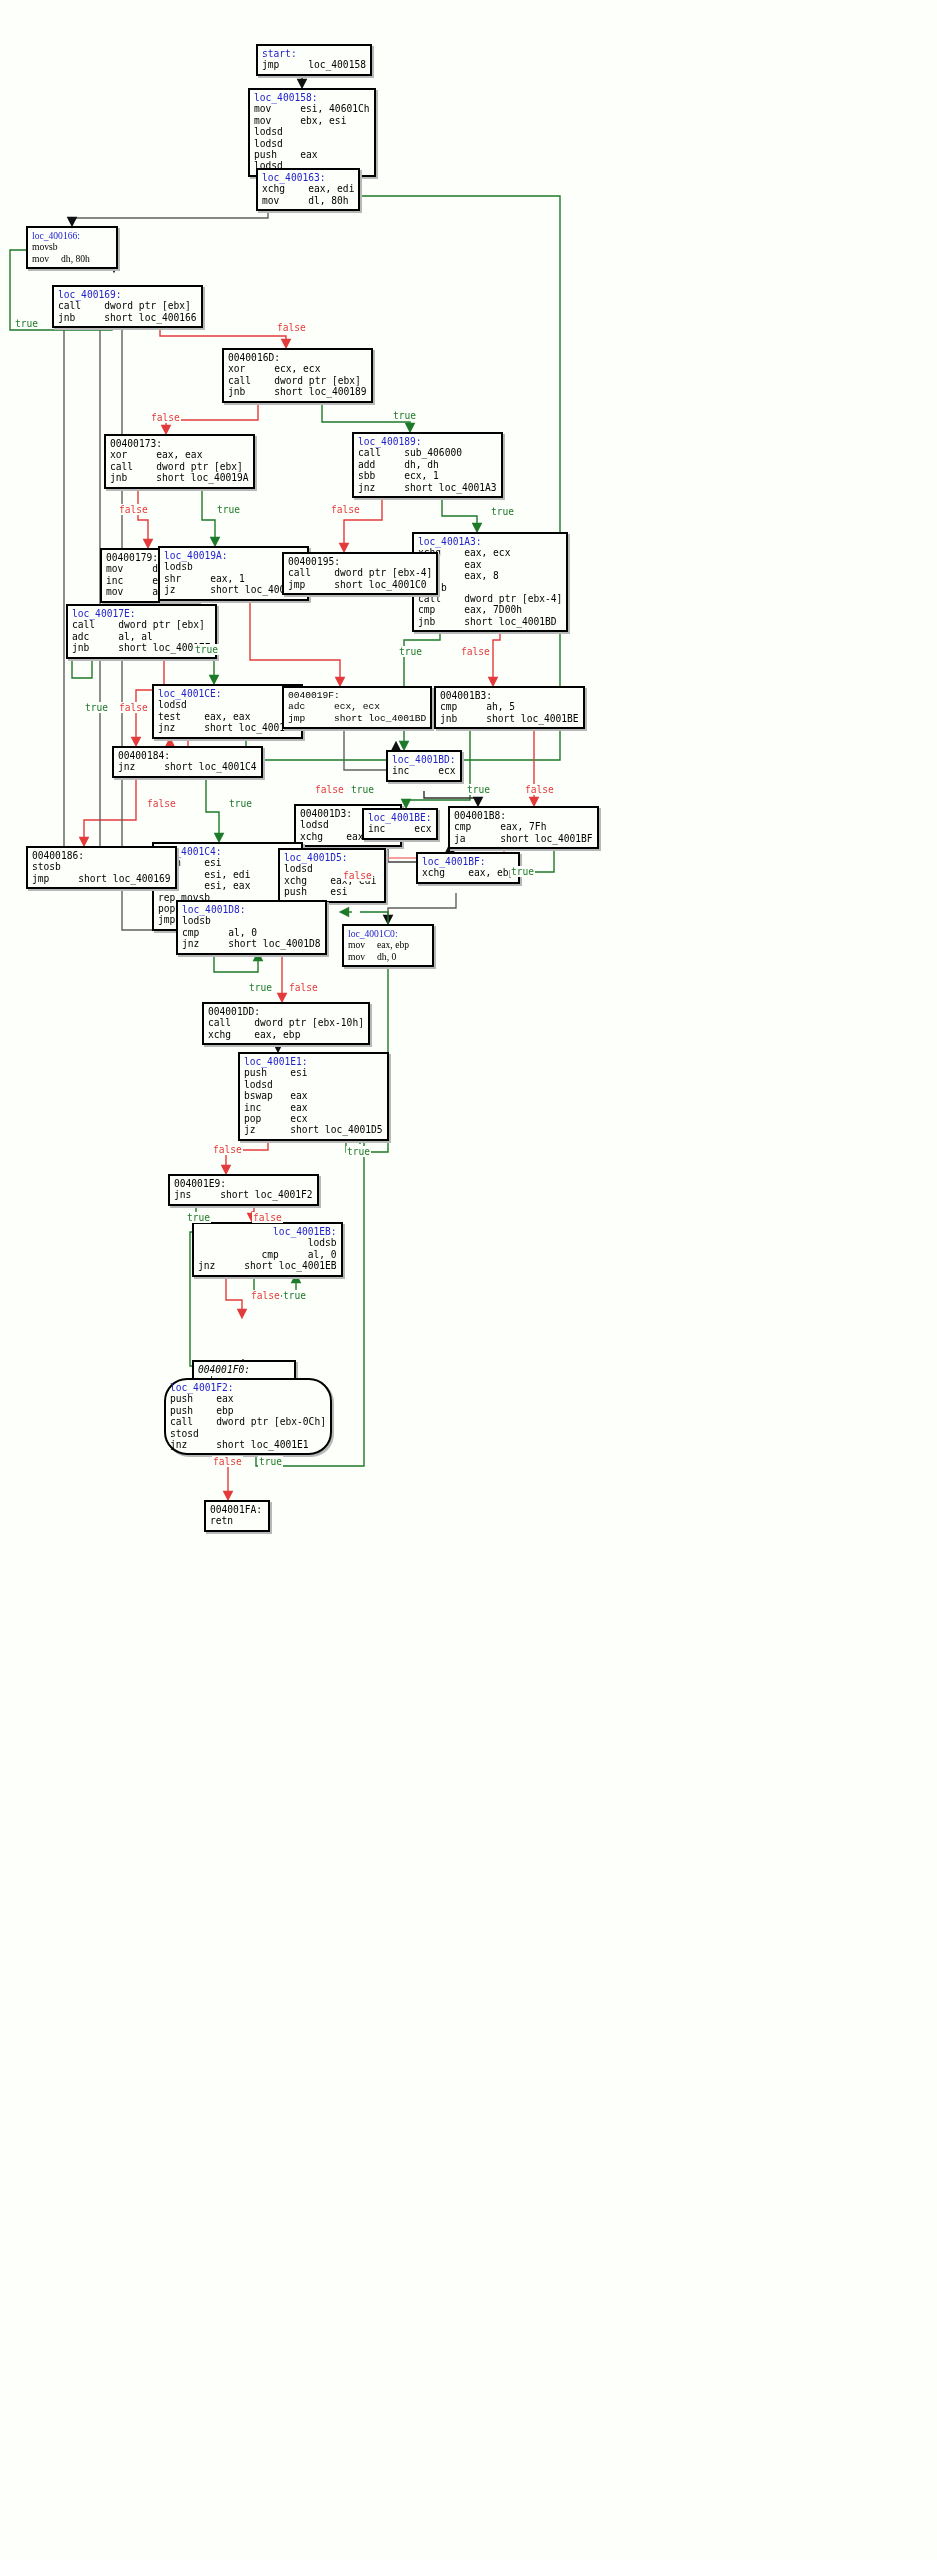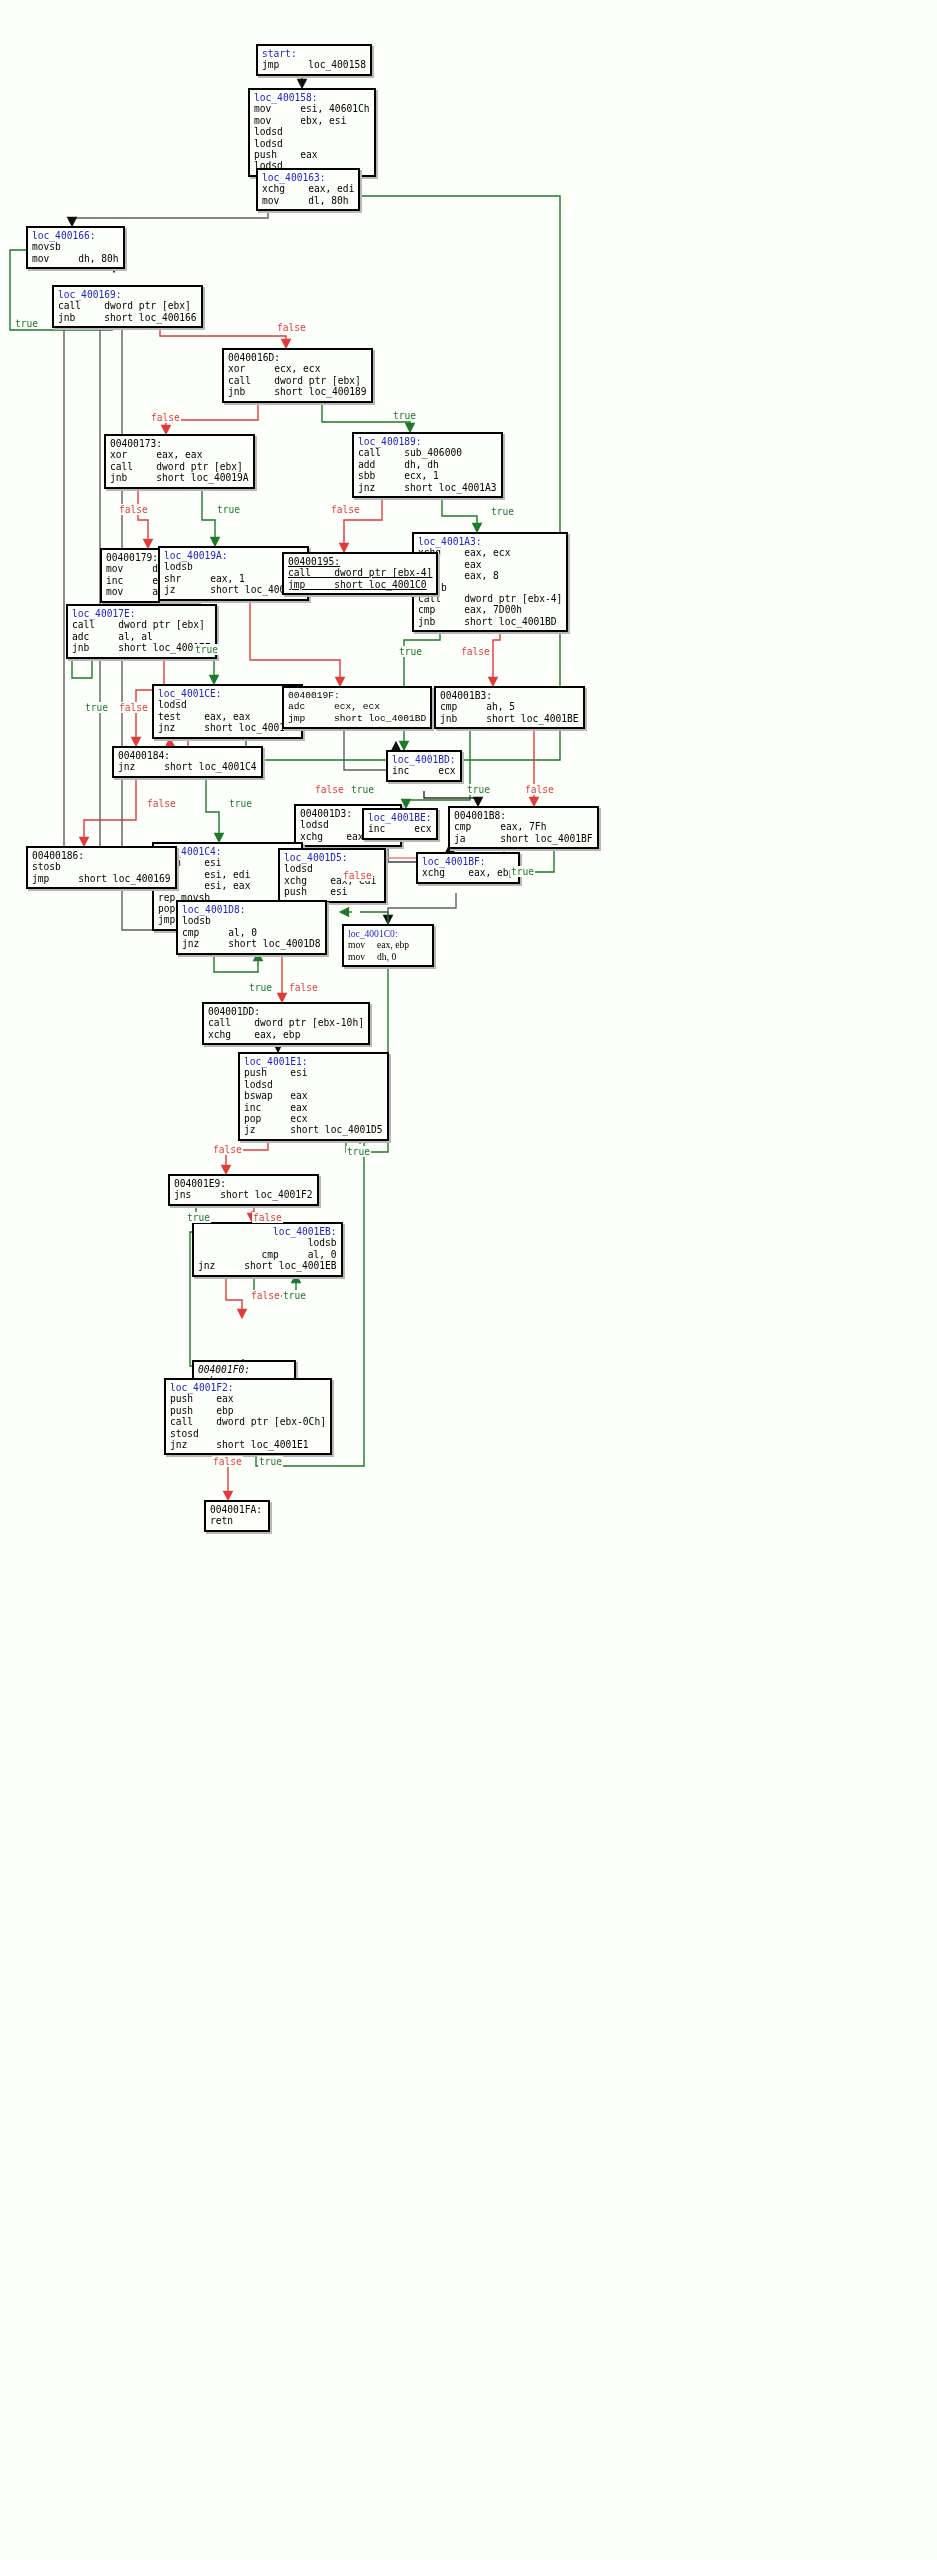--- a/index.html
+++ b/index.html
@@ -191,50 +191,50 @@
       <path d="M360,1144 L360,1136" stroke="#1d7a29" marker-end="url(#ah-g)"></path>
 
       <path d="M228,1446 L228,1496" stroke="#e33b3b" marker-end="url(#ah-r)"></path>
     </g>
   </svg>
 
   <div id="nodes">
       <div class="node" style="left: 256px; top: 44px; min-width: 92px;"><span class="lbl">start:</span><span class="ins">jmp     loc_400158</span></div>
       <div class="node" style="left: 248px; top: 88px; min-width: 100px;"><span class="lbl">loc_400158:</span><span class="ins">mov     esi, 40601Ch</span><span class="ins">mov     ebx, esi</span><span class="ins">lodsd</span><span class="ins">lodsd</span><span class="ins">push    eax</span><span class="ins">lodsd</span></div>
       <div class="node" style="left: 256px; top: 168px; min-width: 92px;"><span class="lbl">loc_400163:</span><span class="ins">xchg    eax, edi</span><span class="ins">mov     dl, 80h</span></div>
-      <div class="node" style="left: 26px; top: 226px; min-width: 92px;"><span class="lbl">loc_400166:</span><span class="ins">movsb</span><span class="ins">mov     dh, 80h</span></div>
+      <div class="node" style="left: 26px; top: 226px; min-width: 92px; font-family: Liberation Serif, serif;"><span class="lbl">loc_400166:</span><span class="ins">movsb</span><span class="ins">mov     dh, 80h</span></div>
       <div class="node" style="left: 52px; top: 285px; min-width: 124px;"><span class="lbl">loc_400169:</span><span class="ins">call    dword ptr [ebx]</span><span class="ins">jnb     short loc_400166</span></div>
       <div class="node" style="left: 222px; top: 348px; min-width: 126px;"><span class="lblk">0040016D:</span><span class="ins">xor     ecx, ecx</span><span class="ins">call    dword ptr [ebx]</span><span class="ins">jnb     short loc_400189</span></div>
       <div class="node" style="left: 104px; top: 434px; min-width: 126px;"><span class="lblk">00400173:</span><span class="ins">xor     eax, eax</span><span class="ins">call    dword ptr [ebx]</span><span class="ins">jnb     short loc_40019A</span></div>
       <div class="node" style="left: 352px; top: 432px; min-width: 116px;"><span class="lbl">loc_400189:</span><span class="ins">call    sub_406000</span><span class="ins">add     dh, dh</span><span class="ins">sbb     ecx, 1</span><span class="ins">jnz     short loc_4001A3</span></div>
       <div class="node" style="left: 100px; top: 548px; min-width: 96px;"><span class="lblk">00400179:</span><span class="ins">mov     dh, 80h</span><span class="ins">inc     ecx</span><span class="ins">mov     al, 10h</span></div>
       <div class="node" style="left: 158px; top: 546px; min-width: 114px;"><span class="lbl">loc_40019A:</span><span class="ins">lodsb</span><span class="ins">shr     eax, 1</span><span class="ins">jz      short loc_4001CE</span></div>
       <div class="node" style="left: 412px; top: 532px; min-width: 130px;"><span class="lbl">loc_4001A3:</span><span class="ins">xchg    eax, ecx</span><span class="ins">dec     eax</span><span class="ins">shl     eax, 8</span><span class="ins">lodsb</span><span class="ins">call    dword ptr [ebx-4]</span><span class="ins">cmp     eax, 7D00h</span><span class="ins">jnb     short loc_4001BD</span></div>
-      <div class="node" style="left: 282px; top: 552px; min-width: 126px; text-decoration: underline;"><span class="lblk">00400195:</span><span class="ins">call    dword ptr [ebx-4]</span><span class="ins">jmp     short loc_4001C0</span></div>
+      <div class="node" style="left: 282px; top: 552px; min-width: 126px;"><span class="lblk">00400195:</span><span class="ins">call    dword ptr [ebx-4]</span><span class="ins">jmp     short loc_4001C0</span></div>
       <div class="node" style="left: 66px; top: 604px; min-width: 124px;"><span class="lbl">loc_40017E:</span><span class="ins">call    dword ptr [ebx]</span><span class="ins">adc     al, al</span><span class="ins">jnb     short loc_40017E</span></div>
       <div class="node" style="left: 152px; top: 684px; min-width: 122px;"><span class="lbl">loc_4001CE:</span><span class="ins">lodsd</span><span class="ins">test    eax, eax</span><span class="ins">jnz     short loc_400163</span></div>
       <div class="node" style="left: 282px; top: 686px; min-width: 126px; font-family: Liberation Mono, monospace;"><span class="lblk">0040019F:</span><span class="ins">adc     ecx, ecx</span><span class="ins">jmp     short loc_4001BD</span></div>
       <div class="node" style="left: 434px; top: 686px; min-width: 118px;"><span class="lblk">004001B3:</span><span class="ins">cmp     ah, 5</span><span class="ins">jnb     short loc_4001BE</span></div>
       <div class="node" style="left: 112px; top: 746px; min-width: 116px;"><span class="lblk">00400184:</span><span class="ins">jnz     short loc_4001C4</span></div>
       <div class="node" style="left: 386px; top: 750px; min-width: 76px;"><span class="lbl">loc_4001BD:</span><span class="ins">inc     ecx</span></div>
       <div class="node" style="left: 278px; top: 804px; min-width: 108px; margin-left: 16px;"><span class="lblk">004001D3:</span><span class="ins">lodsd</span><span class="ins">xchg    eax, esi</span></div>
       <div class="node" style="left: 362px; top: 808px; min-width: 76px;"><span class="lbl">loc_4001BE:</span><span class="ins">inc     ecx</span></div>
       <div class="node" style="left: 448px; top: 806px; min-width: 122px;"><span class="lblk">004001B8:</span><span class="ins">cmp     eax, 7Fh</span><span class="ins">ja      short loc_4001BF</span></div>
       <div class="node" style="left: 152px; top: 842px; min-width: 134px;"><span class="lbl">loc_4001C4:</span><span class="ins">push    esi</span><span class="ins">mov     esi, edi</span><span class="ins">sub     esi, eax</span><span class="ins">rep movsb</span><span class="ins">pop     esi</span><span class="ins">jmp     short loc_400169</span></div>
       <div class="node" style="left: 278px; top: 848px; min-width: 108px;"><span class="lbl">loc_4001D5:</span><span class="ins">lodsd</span><span class="ins">xchg    eax, edi</span><span class="ins">push    esi</span></div>
       <div class="node" style="left: 26px; top: 846px; min-width: 116px;"><span class="lblk">00400186:</span><span class="ins">stosb</span><span class="ins">jmp     short loc_400169</span></div>
       <div class="node" style="left: 416px; top: 852px; min-width: 82px;"><span class="lbl">loc_4001BF:</span><span class="ins">xchg    eax, ebp</span></div>
       <div class="node" style="left: 342px; top: 924px; min-width: 92px; font-family: Liberation Serif, serif;"><span class="lbl">loc_4001C0:</span><span class="ins">mov     eax, ebp</span><span class="ins">mov     dh, 0</span></div>
       <div class="node" style="left: 176px; top: 900px; min-width: 122px;"><span class="lbl">loc_4001D8:</span><span class="ins">lodsb</span><span class="ins">cmp     al, 0</span><span class="ins">jnz     short loc_4001D8</span></div>
       <div class="node" style="left: 202px; top: 1002px; min-width: 150px;"><span class="lblk">004001DD:</span><span class="ins">call    dword ptr [ebx-10h]</span><span class="ins">xchg    eax, ebp</span></div>
       <div class="node" style="left: 238px; top: 1052px; min-width: 128px;"><span class="lbl">loc_4001E1:</span><span class="ins">push    esi</span><span class="ins">lodsd</span><span class="ins">bswap   eax</span><span class="ins">inc     eax</span><span class="ins">pop     ecx</span><span class="ins">jz      short loc_4001D5</span></div>
       <div class="node" style="left: 168px; top: 1174px; min-width: 116px;"><span class="lblk">004001E9:</span><span class="ins">jns     short loc_4001F2</span></div>
       <div class="node" style="left: 192px; top: 1222px; min-width: 122px; text-align: right;"><span class="lbl">loc_4001EB:</span><span class="ins">lodsb</span><span class="ins">cmp     al, 0</span><span class="ins">jnz     short loc_4001EB</span></div>
       <div class="node" style="left: 192px; top: 1360px; min-width: 102px; font-style: italic;"><span class="lblk">004001F0:</span><span class="ins">xchg    eax, ecx</span><span class="ins">inc     eax</span></div>
-      <div class="node" style="left: 164px; top: 1378px; min-width: 142px;"><span class="lbl">loc_4001F2:</span><span class="ins">push    eax</span><span class="ins">push    ebp</span><span class="ins">call    dword ptr [ebx-0Ch]</span><span class="ins">stosd</span><span class="ins">jnz     short loc_4001E1</span></div>
+      <div class="node" style="left: 164px; top: 1378px; min-width: 142px; border-radius: 23px;"><span class="lbl">loc_4001F2:</span><span class="ins">push    eax</span><span class="ins">push    ebp</span><span class="ins">call    dword ptr [ebx-0Ch]</span><span class="ins">stosd</span><span class="ins">jnz     short loc_4001E1</span></div>
       <div class="node" style="left: 204px; top: 1500px; min-width: 66px;"><span class="lblk">004001FA:</span><span class="ins">retn</span></div>
     </div>
   <div id="labels">
       <div class="edge-label el-true" style="left: 14px; top: 318px;">true</div>
       <div class="edge-label el-false" style="left: 276px; top: 322px;">false</div>
       <div class="edge-label el-false" style="left: 150px; top: 412px;">false</div>
       <div class="edge-label el-true" style="left: 392px; top: 410px;">true</div>
       <div class="edge-label el-false" style="left: 118px; top: 504px;">false</div>
       <div class="edge-label el-true" style="left: 216px; top: 504px;">true</div>
       <div class="edge-label el-false" style="left: 330px; top: 504px;">false</div>

